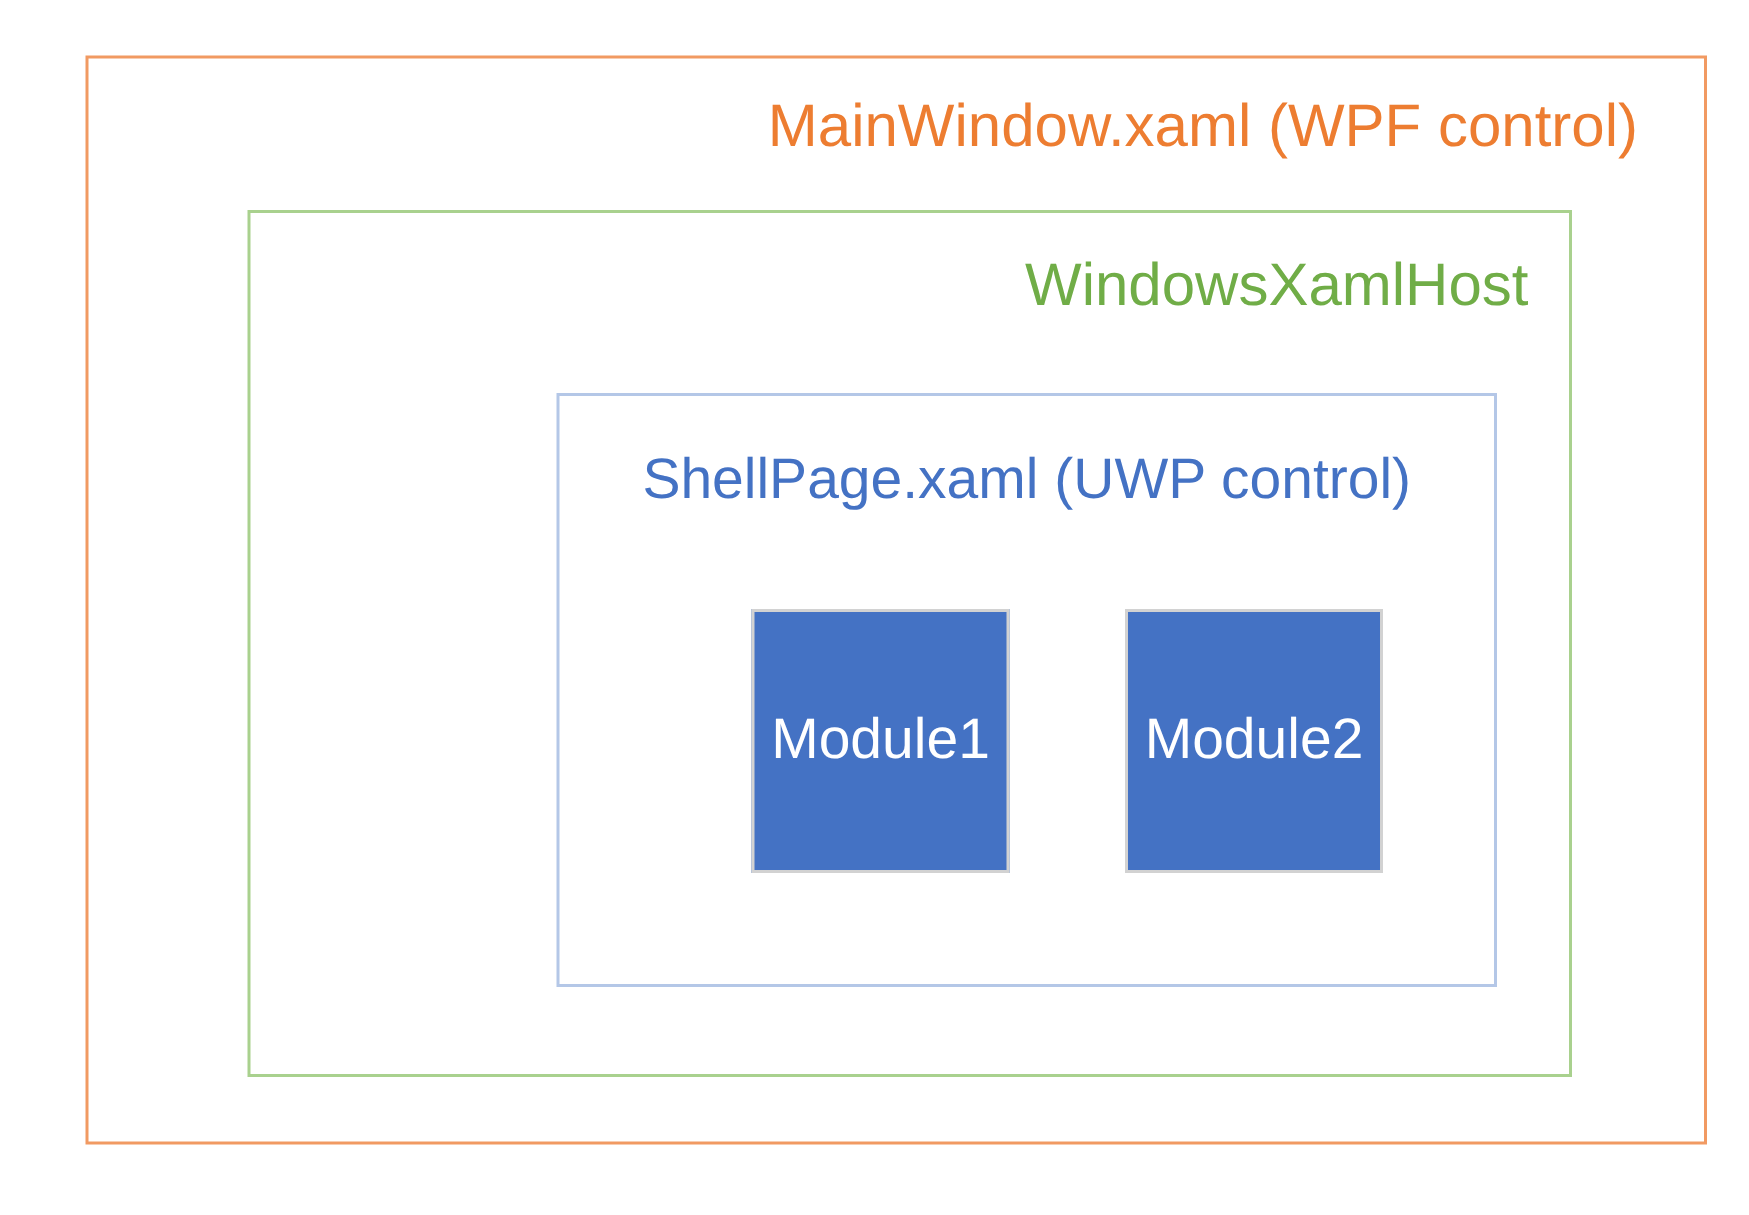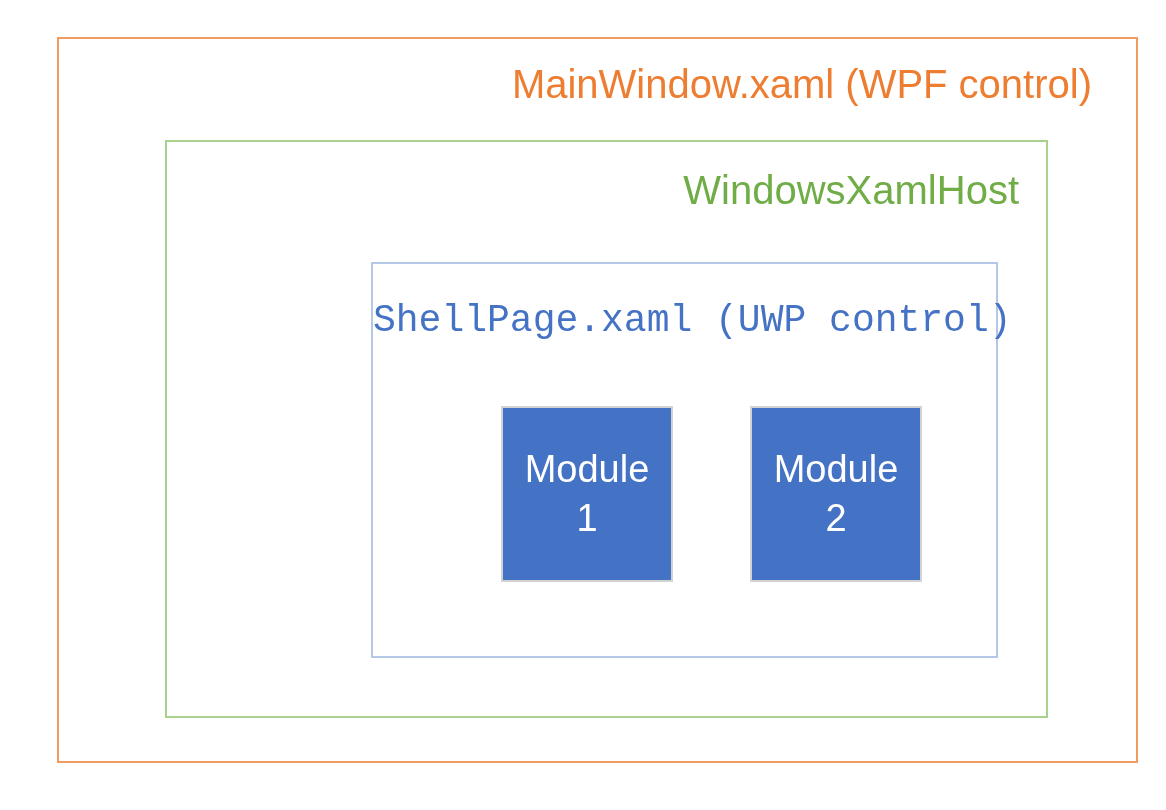--- a/index.html
+++ b/index.html
@@ -49,32 +49,31 @@
   .host-title {
     top: 26px; right: 27px;
     font-size: 40px;
     color: var(--green-text, #70AD47);
   }
   .shell-title {
     top: 36px; left: 0; right: 0;
     text-align: center;
     font-size: 38px;
     color: var(--blue-text, #4472C4);
-    font-family: Liberation Mono, monospace;
   }
   .module {
     position: absolute;
     top: 142px;
     width: 172px; height: 176px;
     box-sizing: border-box;
     background: var(--module-fill, #4472C4);
     border: 2px solid var(--module-border, #D2D2D2);
     color: var(--module-text, #ffffff);
     display: flex;
-    flex-direction: column;
+    flex-direction: row;
     align-items: center;
     justify-content: center;
     text-align: center;
     font-size: 38px;
     line-height: 1.3;
   }
   .module-1 { left: 128px; }
   .module-2 { left: 377px; }
   .module span { display: block; }
 </style>

